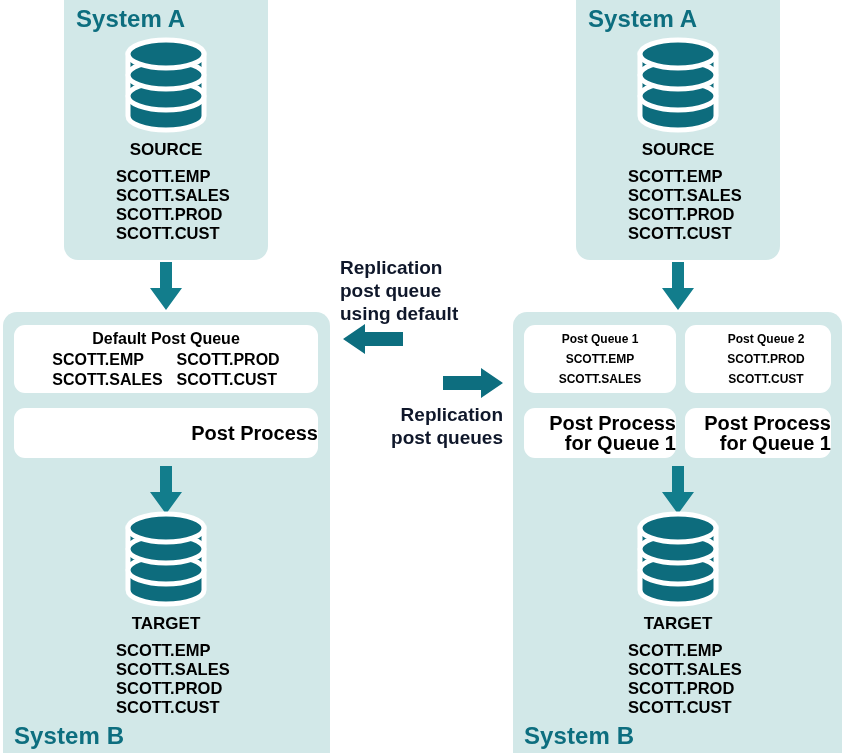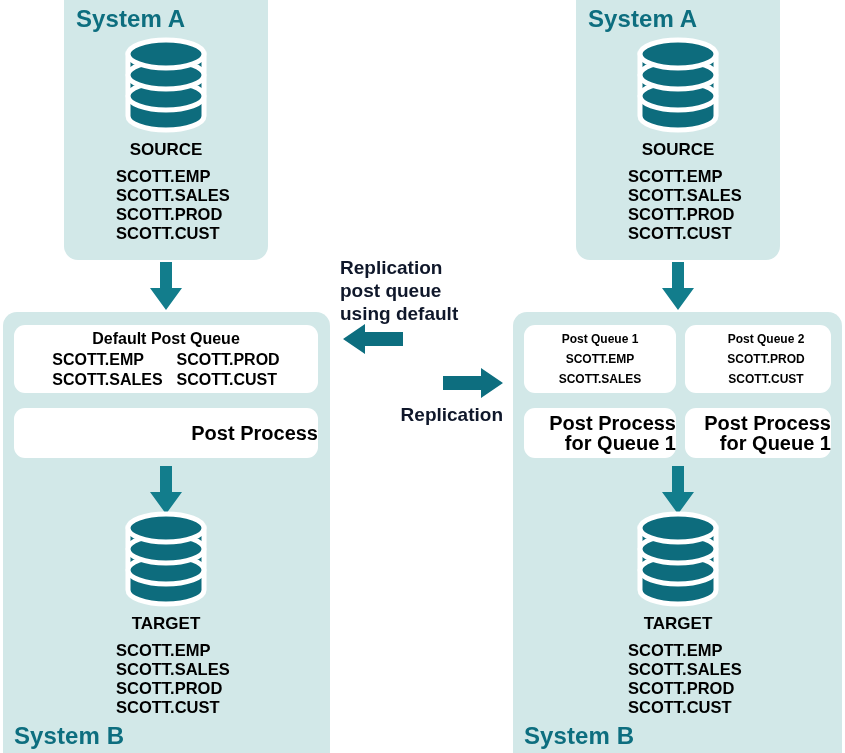--- a/index.html
+++ b/index.html
@@ -191,20 +191,21 @@
 </div>
 
 <div class="arrow" style="left:443px; top:366px;">
   <svg width="60" height="34" viewBox="0 0 60 34">
     <polygon points="60,17 38,2 38,10 0,10 0,24 38,24 38,32" fill="#0d6e7f"></polygon>
   </svg>
 </div>
 
 <div class="caption right-al" style="left:343px; top:403px; width:160px;">
   <div>Replication</div>
+  <div>post queues</div>
 </div>
 
 <div class="panel" style="left:576px; top:0px; width:204px; height:260px; border-radius:0 0 14px 14px;"></div>
 
 <div class="sys-label" style="left:588px; top:5px;">System A</div>
 
 <div class="db" style="left:636px; top:36px;">
   <svg width="84" height="104" viewBox="0 0 84 104">
     <g fill="#0d6c7d" stroke="#ffffff" stroke-width="5">
       <path d="M4 18 v62 a38 14 0 0 0 76 0 v-62 z"></path>

